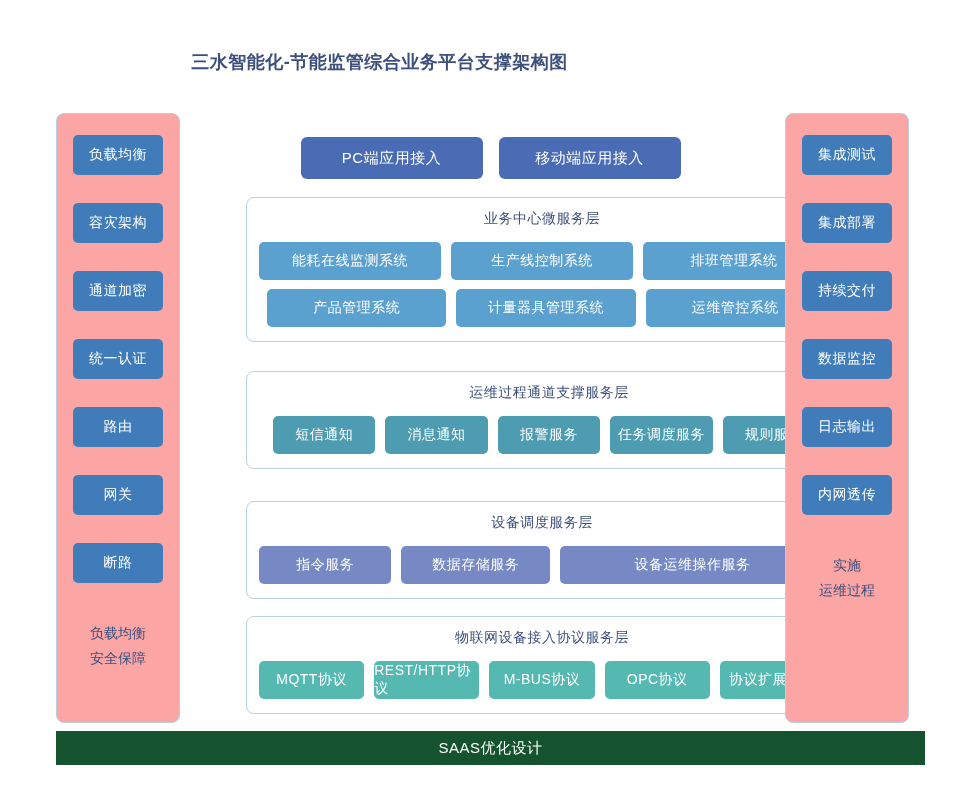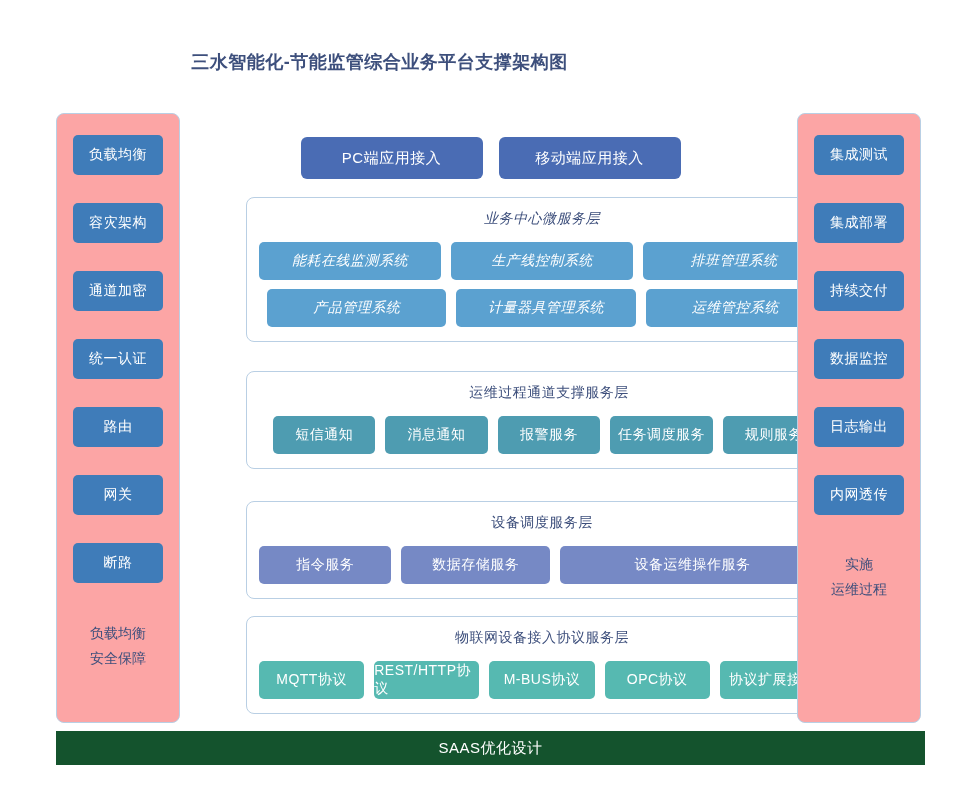--- a/index.html
+++ b/index.html
@@ -47,21 +47,21 @@
     border: 1px solid #b9cfe4;
     border-radius: 8px;
     box-sizing: border-box;
     background: #fca5a5;
     display: flex;
     flex-direction: column;
     align-items: center;
     padding-top: 21px;
   }
   .side-panel.left  { left: 0; }
-  .side-panel.right { right: 4px; font-family: Liberation Mono, monospace; }
+  .side-panel.right { right: 16px; }
 
   .side-chip {
     width: 90px;
     height: 40px;
     border-radius: 5px;
     background: #3f7cb9;
     color: #ffffff;
     font-size: 14px;
     display: flex;
     align-items: center;
@@ -146,21 +146,21 @@
     box-sizing: border-box;
   }
 
   
   .node.biz     { background: #5ba1d0; }
   .node.ops     { background: #4e9cb1; }
   .node.device  { background: #7689c5; }
   .node.iot     { background: #56b9b1; }
 
   
-  #layer-business  { top: 68px; font-style: italic; }
+  #layer-business  { top: 68px; }
   #layer-ops       { top: 242px; padding-left: 26px; }
   #layer-device    { top: 372px; }
   #layer-iot       { top: 487px; }
 
   
   .saas-bar {
     position: absolute;
     left: 56px;
     top: 731px;
     width: 869px;

